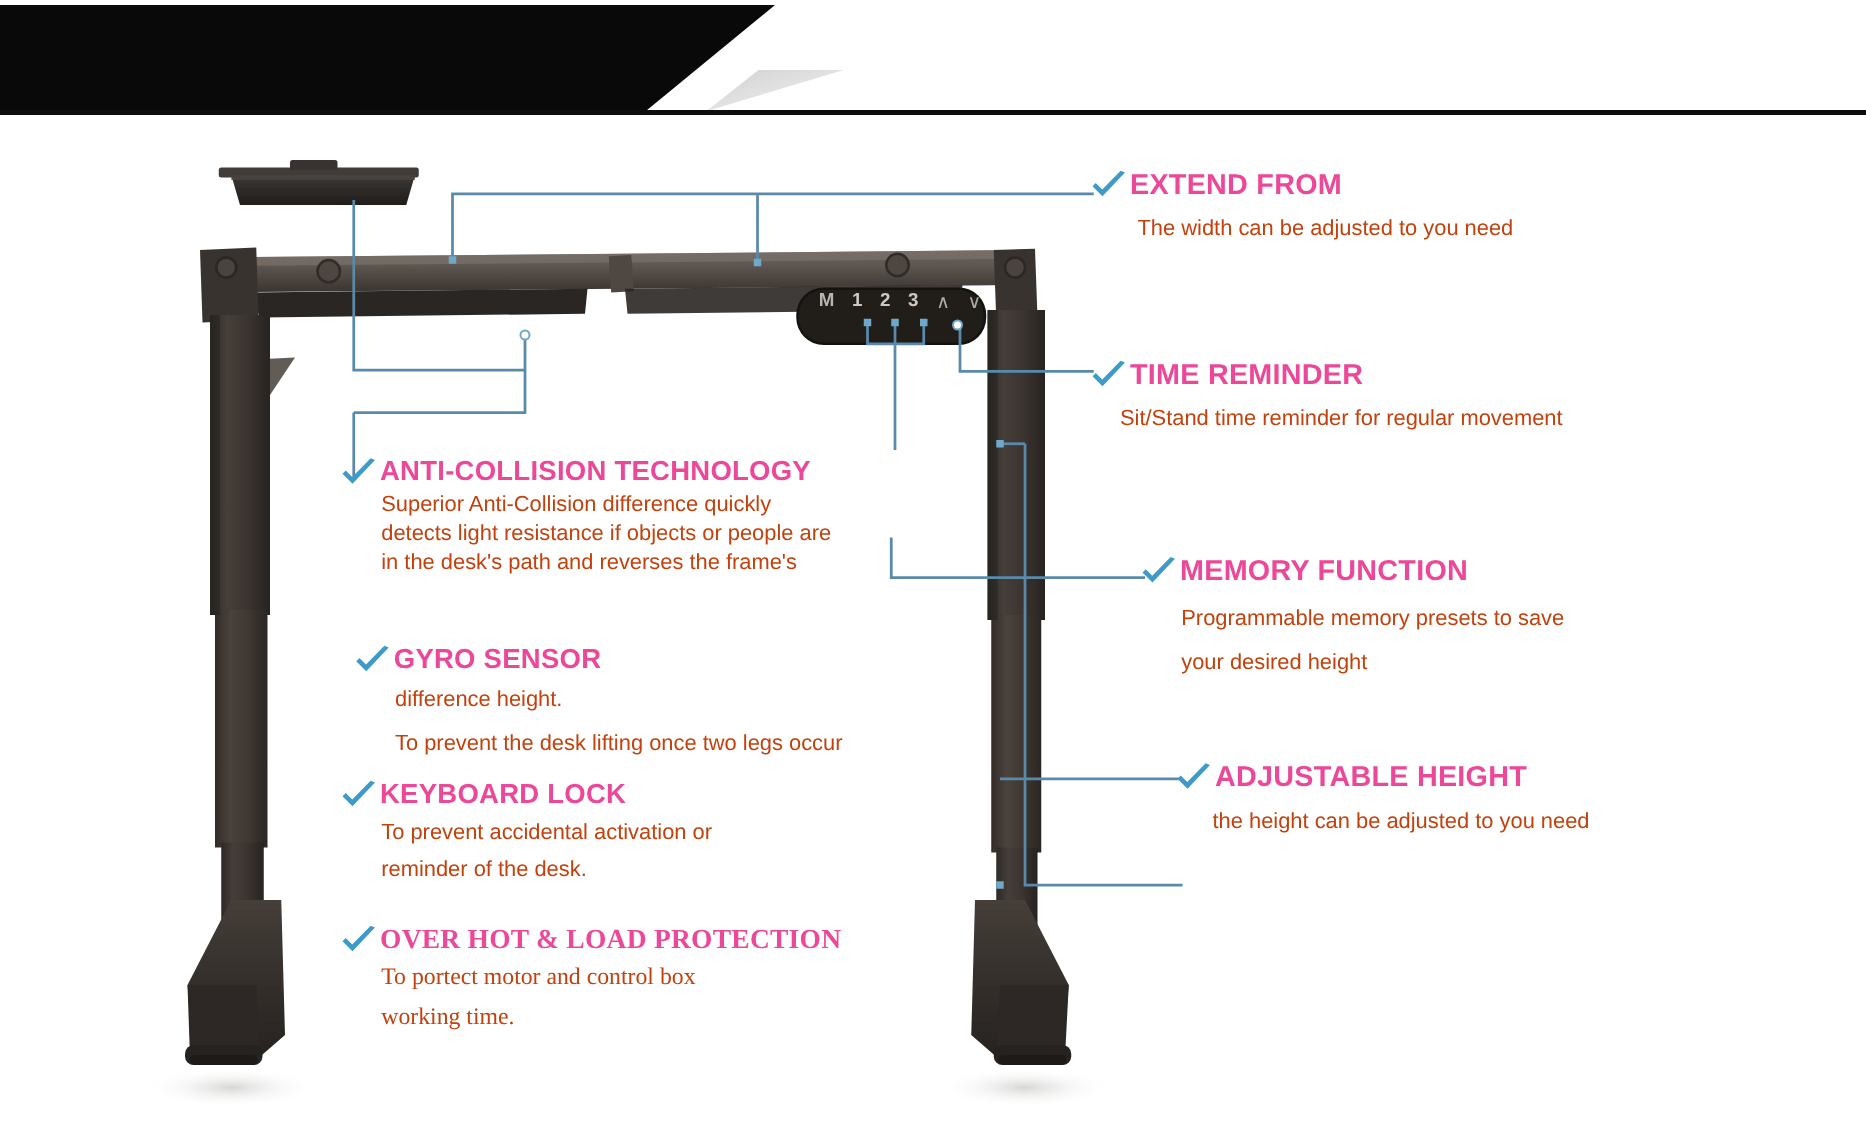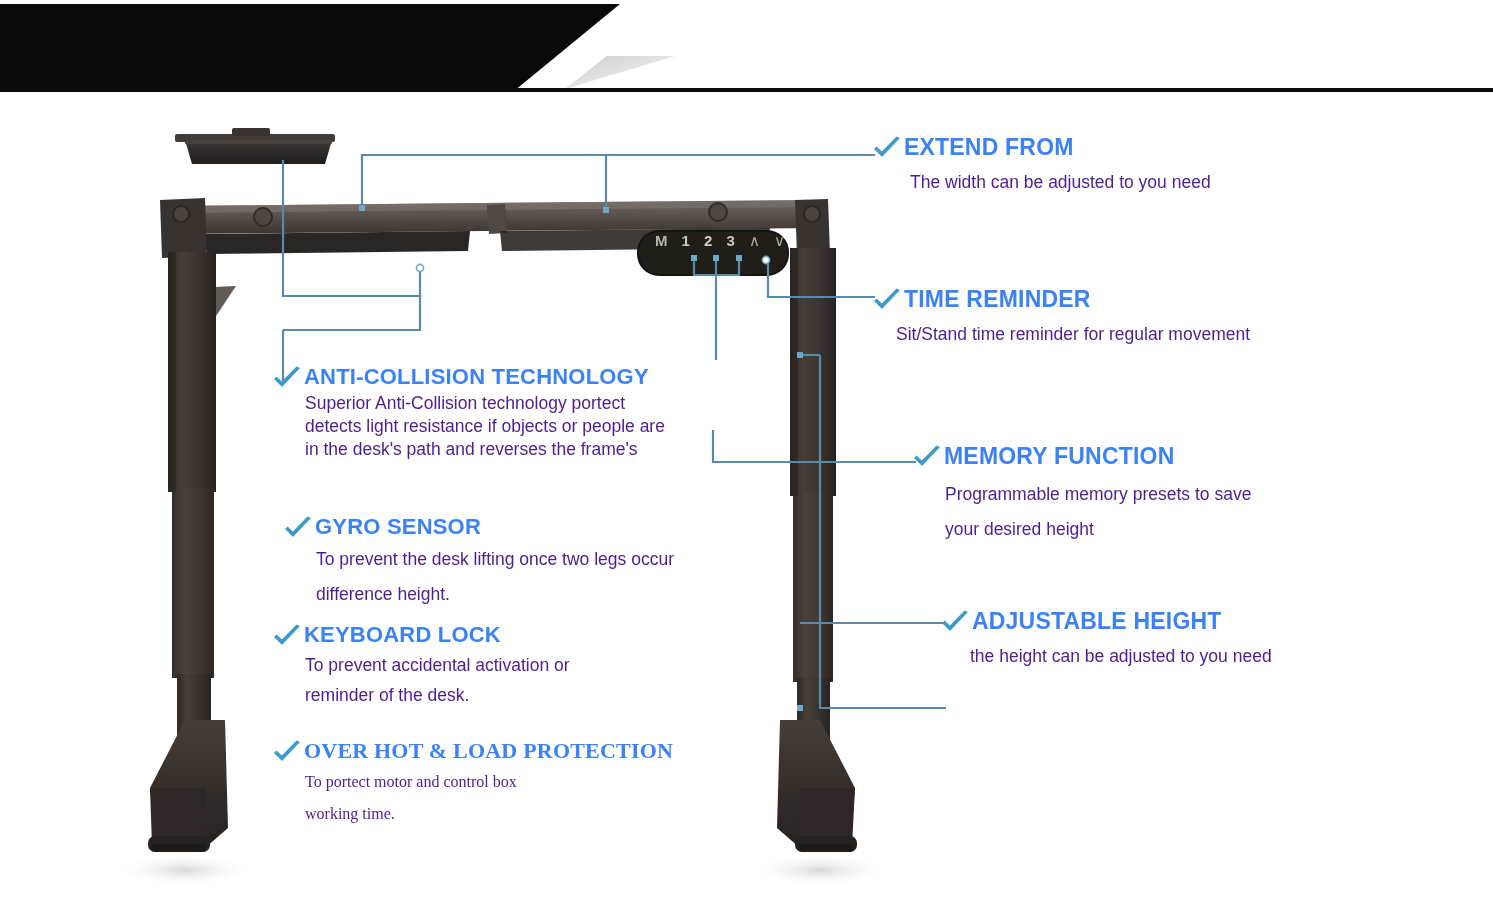--- a/index.html
+++ b/index.html
@@ -34,24 +34,24 @@
   #desk-illustration{ position:absolute; left:0; top:88px; width:900px; height:827px; }
 
   
   #leader-lines{ position:absolute; left:0; top:0; width:1493px; height:915px; z-index:3; pointer-events:none; }
 
   
   .callout{ position:absolute; z-index:6; }
   .callout-head{ display:flex; align-items:flex-start; }
   .check-icon{ flex:0 0 auto; width:30px; height:26px; margin-right:2px; margin-top:2px; }
   .callout-title{
-    font-size:23px; font-weight:bold; color:#3b82f6;
+    font-size:23px; font-weight:bold; color:#ec4899;
     letter-spacing:0.2px; line-height:26px; white-space:nowrap;
   }
-  .callout-body{ color:#4c1d95; font-size:17.5px; line-height:23px; }
+  .callout-body{ color:#c2410c; font-size:17.5px; line-height:23px; }
   .callout-body.loose{ line-height:35px; }
   .callout-body p{ white-space:nowrap; }
 
   
   .col-left .callout-body{ padding-left:33px; }
   .col-left .callout-title{ font-size:22px; }
 
   
   .col-right .callout-body{ padding-left:44px; }
 </style>
@@ -214,36 +214,36 @@
 </svg>
 
 <div class="callout col-left" style="left:272px; top:364px;">
   <div class="callout-head">
     <svg class="check-icon" viewBox="0 0 30 26">
       <path d="M2 13 L10 21 L28 2 L24.5 0.5 L9.8 15.5 L4.6 10.4 Z" fill="#3e9bc8"></path>
     </svg>
     <span class="callout-title">ANTI-COLLISION TECHNOLOGY</span>
   </div>
   <div class="callout-body">
-    <p>Superior Anti-Collision technology portect</p>
+    <p>Superior Anti-Collision difference quickly</p>
     <p>detects light resistance if objects or people are</p>
     <p>in the desk's path and reverses the frame's</p>
   </div>
 </div>
 
 <div class="callout col-left" style="left:283px; top:514px;">
   <div class="callout-head">
     <svg class="check-icon" viewBox="0 0 30 26">
       <path d="M2 13 L10 21 L28 2 L24.5 0.5 L9.8 15.5 L4.6 10.4 Z" fill="#3e9bc8"></path>
     </svg>
     <span class="callout-title">GYRO SENSOR</span>
   </div>
   <div class="callout-body loose">
+    <p>difference height.</p>
     <p>To prevent the desk lifting once two legs occur</p>
-    <p>difference height.</p>
   </div>
 </div>
 
 <div class="callout col-left" style="left:272px; top:622px;">
   <div class="callout-head">
     <svg class="check-icon" viewBox="0 0 30 26">
       <path d="M2 13 L10 21 L28 2 L24.5 0.5 L9.8 15.5 L4.6 10.4 Z" fill="#3e9bc8"></path>
     </svg>
     <span class="callout-title">KEYBOARD LOCK</span>
   </div>
@@ -253,21 +253,21 @@
   </div>
 </div>
 
 <div class="callout col-left" style="left:272px; top:738px;font-family:Liberation Serif, serif;">
   <div class="callout-head">
     <svg class="check-icon" viewBox="0 0 30 26">
       <path d="M2 13 L10 21 L28 2 L24.5 0.5 L9.8 15.5 L4.6 10.4 Z" fill="#3e9bc8"></path>
     </svg>
     <span class="callout-title">OVER HOT &amp; LOAD PROTECTION</span>
   </div>
-  <div class="callout-body" style="line-height:32px; font-size:16px;">
+  <div class="callout-body" style="line-height:32px; font-size:19px;">
     <p>To portect motor and control box</p>
     <p> working time.</p>
   </div>
 </div>
 
 <div class="callout col-right" style="left:872px; top:134px;">
   <div class="callout-head">
     <svg class="check-icon" viewBox="0 0 30 26">
       <path d="M2 13 L10 21 L28 2 L24.5 0.5 L9.8 15.5 L4.6 10.4 Z" fill="#3e9bc8"></path>
     </svg>

